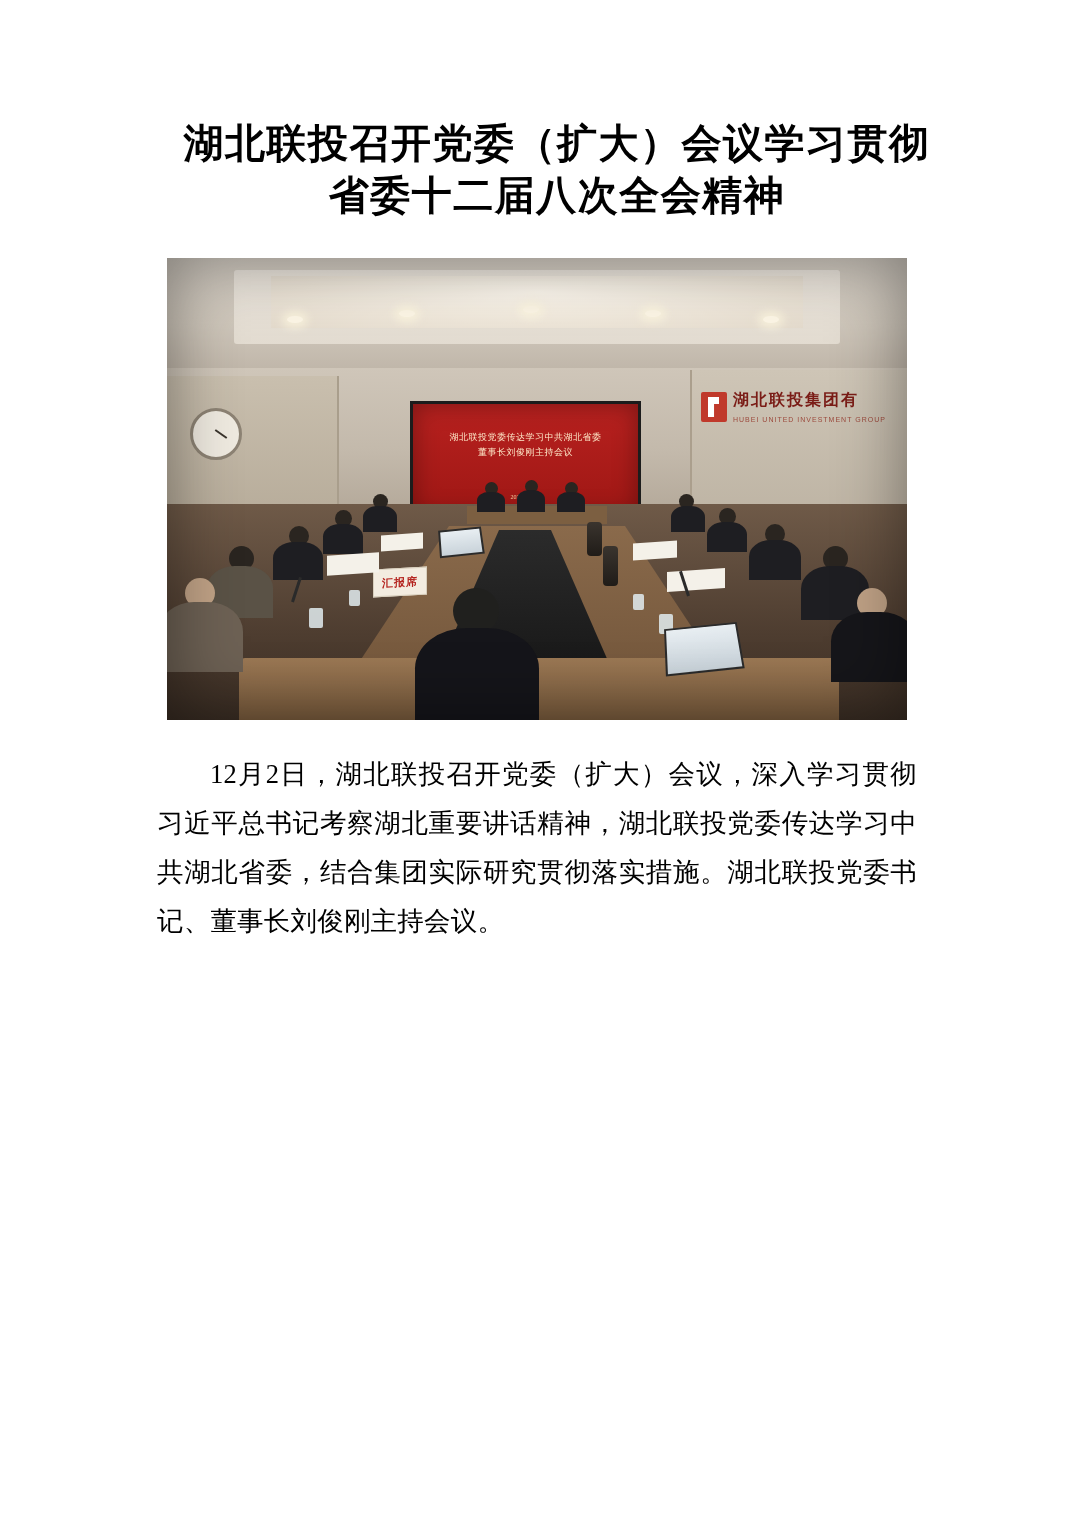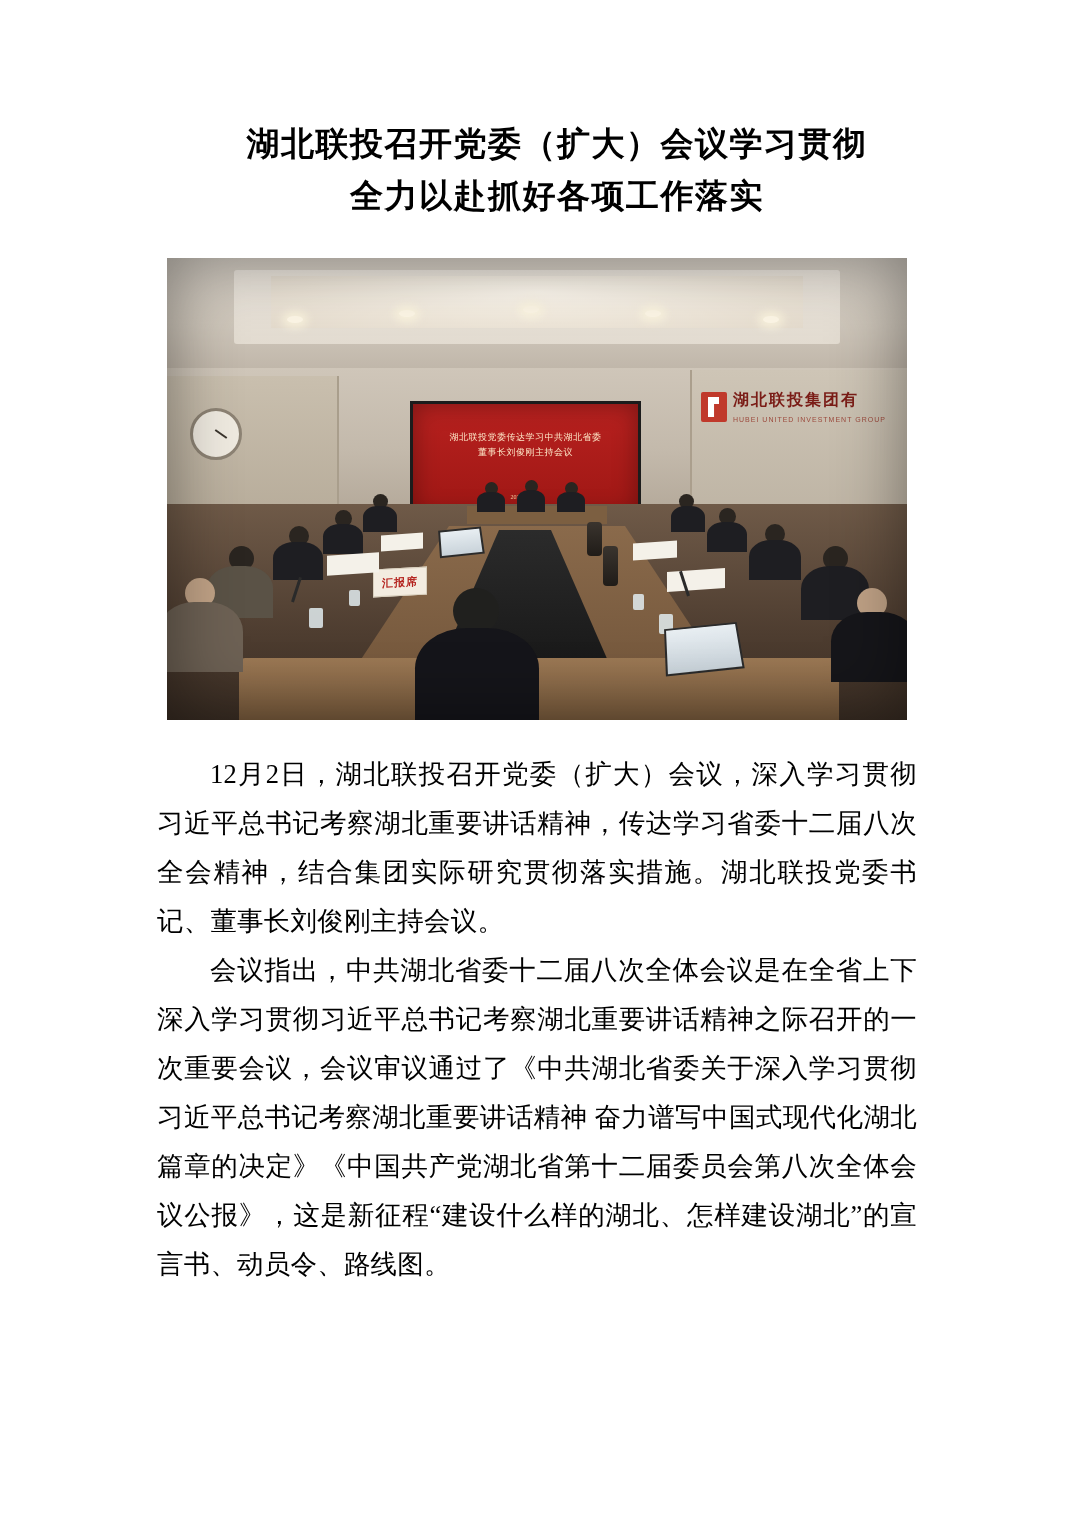--- a/index.html
+++ b/index.html
@@ -20,21 +20,21 @@
     height: 1520px;
     box-sizing: border-box;
     padding: 0;
     position: relative;
   }
   .title-block {
     margin-top: 118px;
     text-align: center;
     font-family: "Liberation Serif", "DejaVu Serif", serif;
     font-weight: bold;
-    font-size: 33px;
+    font-size: 40px;
     line-height: 52px;
     letter-spacing: 1.5px;
     color: #000;
     margin-left: 40px;
   }
   .title-line {
     display: block;
   }
   .figure-wrap {
     margin: 36px auto 0 auto;
@@ -204,21 +204,21 @@
     text-indent: 2em;
   }
 </style>
 </head>
 <body>
 
 <div class="page">
 
   <div class="title-block">
     <span class="title-line">湖北联投召开党委（扩大）会议学习贯彻</span>
-    <span class="title-line">全力以赴抓好各项工作落实</span>
+    <span class="title-line">省委十二届八次全会精神</span>
   </div>
 
   <div class="figure-wrap">
     <div class="photo">
       <div class="ceiling"></div>
       <div class="ceiling-inner"></div>
       <div class="cove"></div>
       <div class="spot" style="left:120px; top:58px;"></div>
       <div class="spot" style="left:232px; top:52px;"></div>
       <div class="spot" style="left:356px; top:48px;"></div>
@@ -296,17 +296,16 @@
       <div class="mic" style="left:124px; top:318px; transform: rotate(18deg);"></div>
       <div class="mic" style="left:520px; top:312px; transform: rotate(-18deg);"></div>
       <div class="laptop" style="left:498px; top:366px;"></div>
       <div class="laptop" style="left:272px; top:270px; width:40px; height:24px;"></div>
 
       <div class="vignette"></div>
     </div>
   </div>
 
   <div class="body-text">
-    <p>12月2日，湖北联投召开党委（扩大）会议，深入学习贯彻习近平总书记考察湖北重要讲话精神，传达学习省委十二届八次全会精神，结合集团实际研究贯彻落实措施。湖北联投党委书记、董事长刘俊刚主持会议。</p>
-    <p>会议指出，中共湖北省委十二届八次全体会议是在全省上下深入学习贯彻习近平总书记考察湖北重要讲话精神之际召开的一次重要会议，会议审议通过了《中共湖北省委关于深入学习贯彻习近平总书记考察湖北重要讲话精神 奋力谱写中国式现代化湖北篇章的决定》《中国共产党湖北省第十二届委员会第八次全体会议公报》，这是新征程“建设什么样的湖北、怎样建设湖北”的宣言书、动员令、路线图。</p>
+    <p>12月2日，湖北联投召开党委（扩大）会议，深入学习贯彻习近平总书记考察湖北重要讲话精神，湖北联投党委传达学习中共湖北省委，结合集团实际研究贯彻落实措施。湖北联投党委书记、董事长刘俊刚主持会议。</p>
   </div>
 
 </div>
 
 </body></html>

